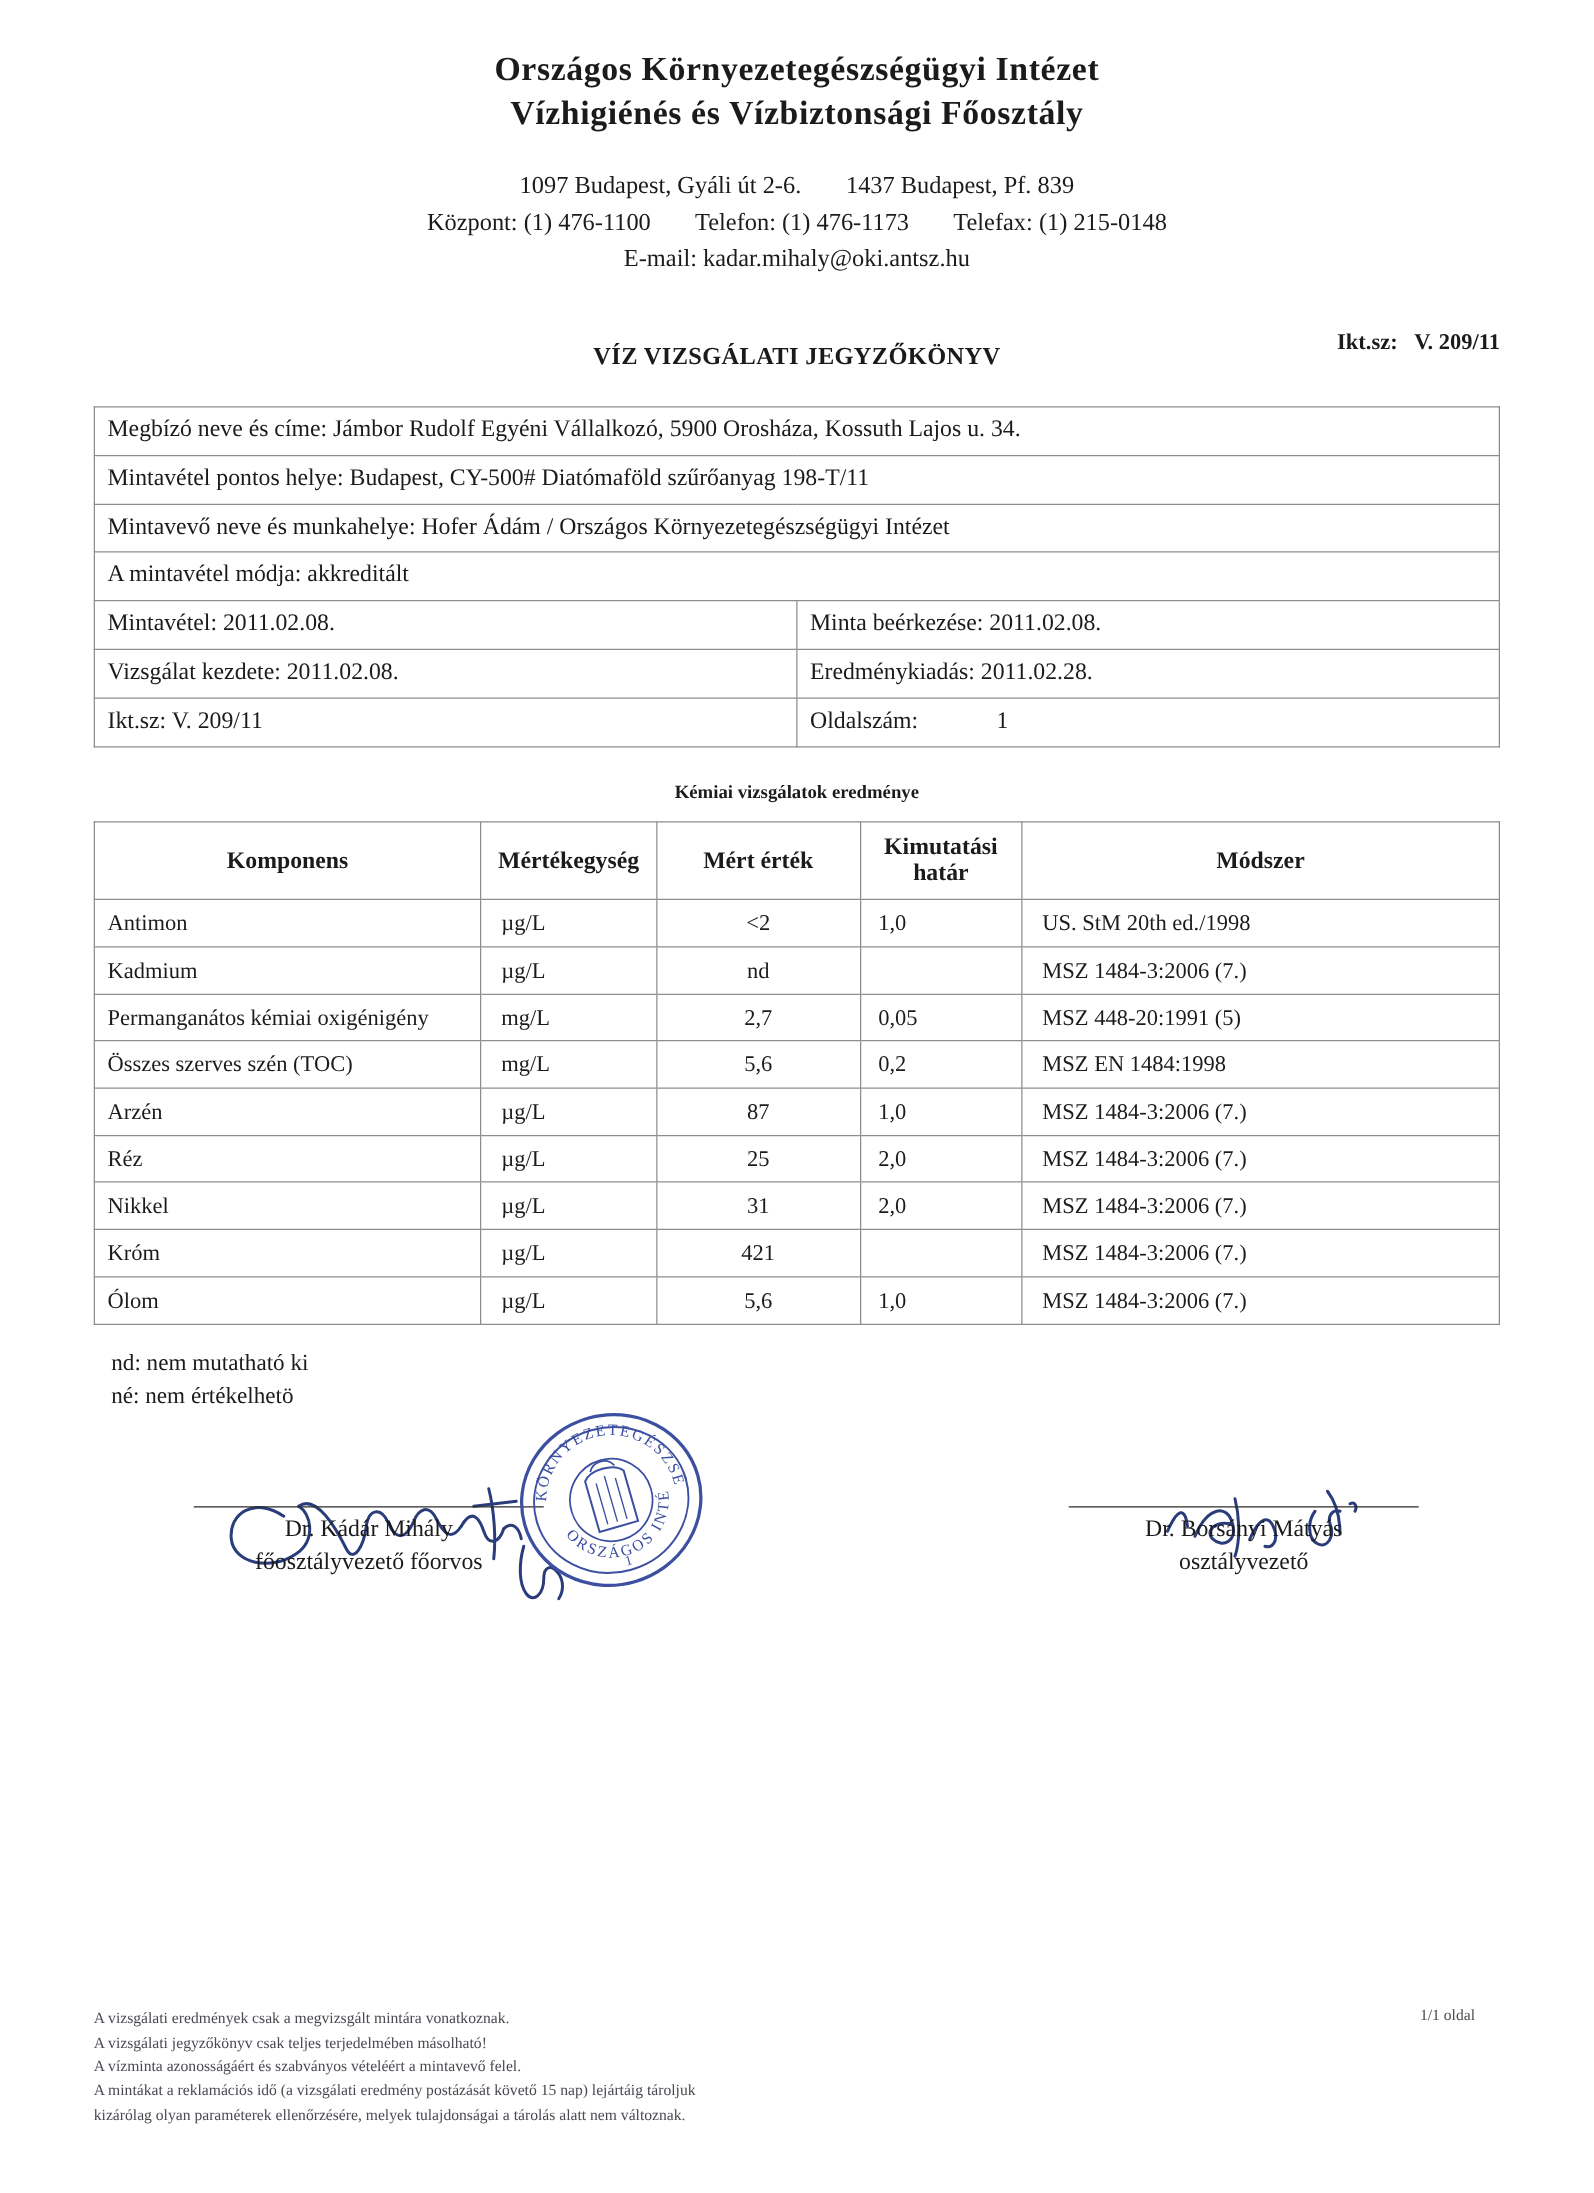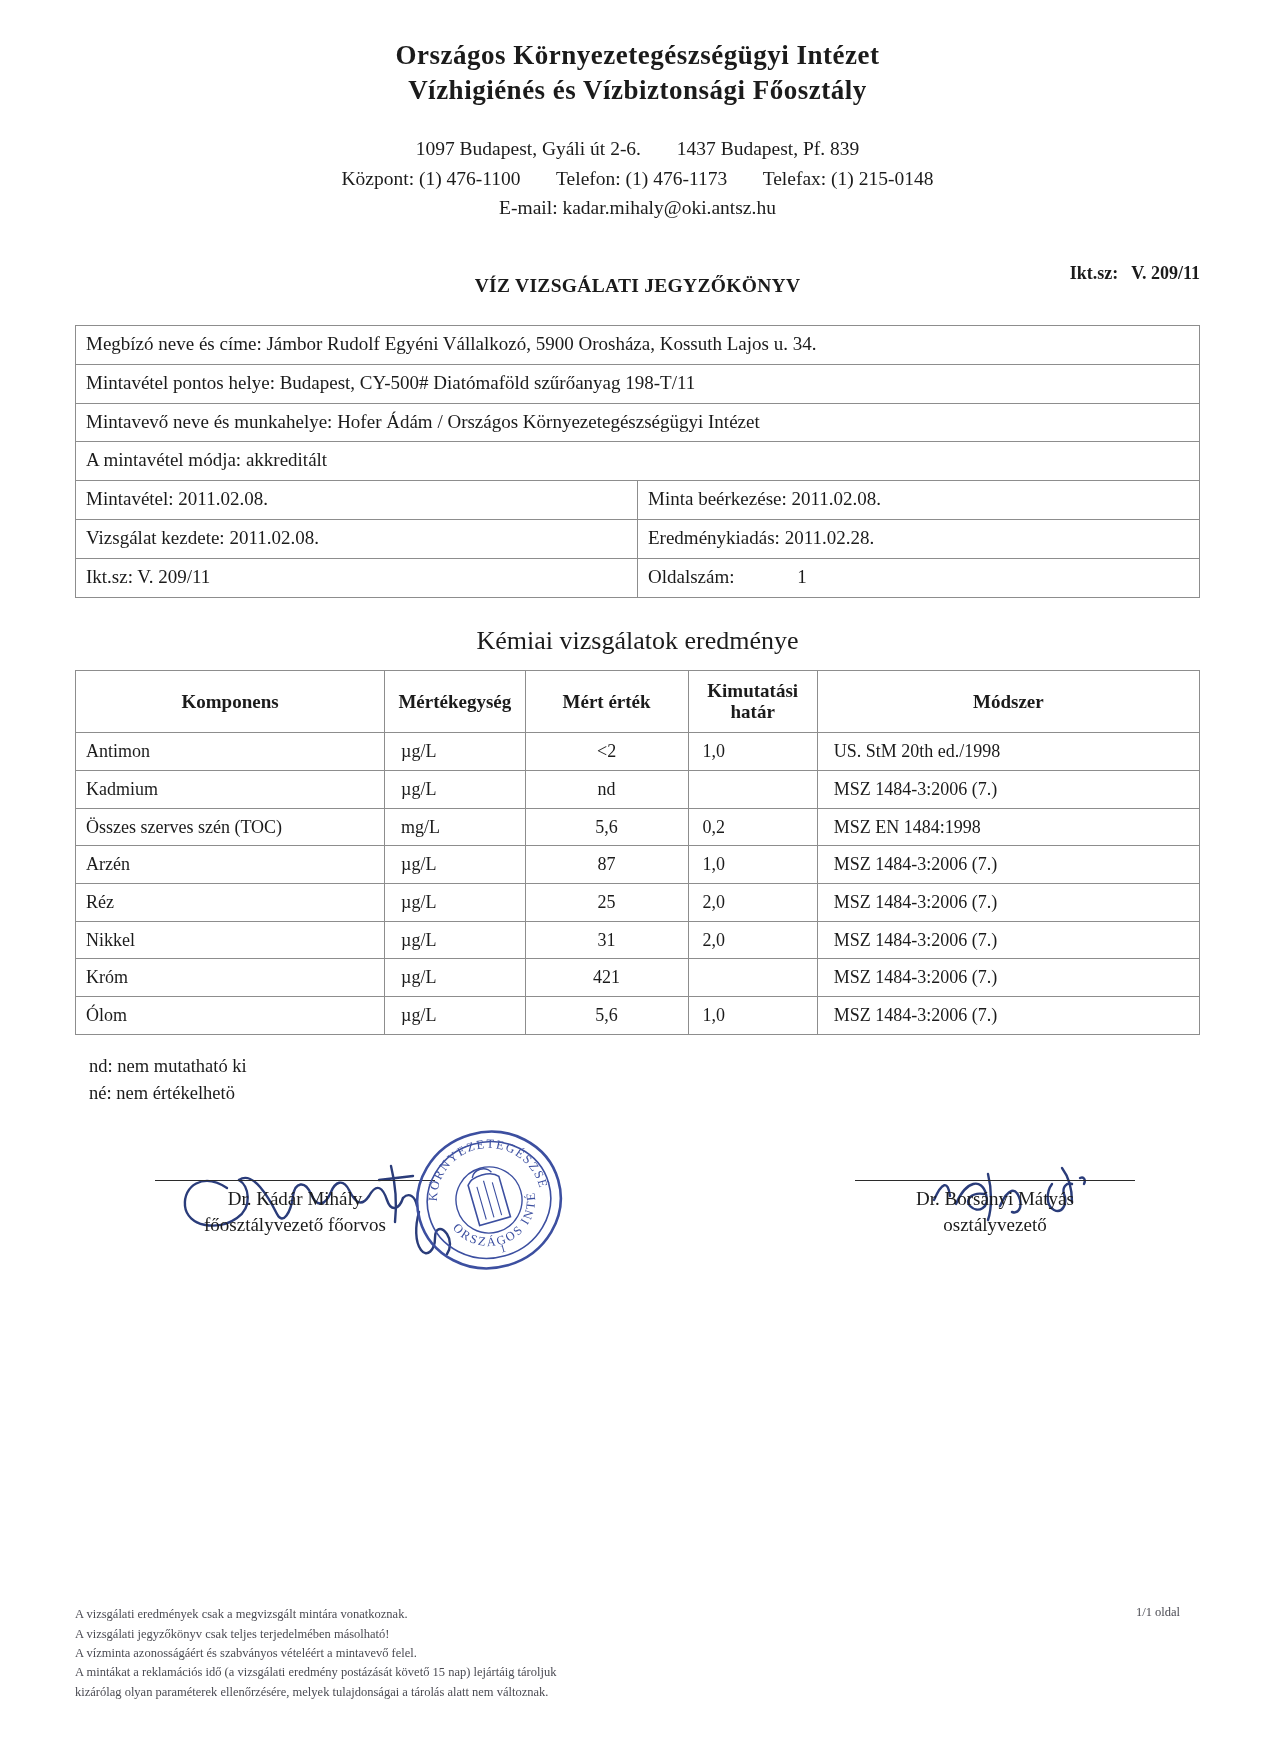--- a/index.html
+++ b/index.html
@@ -80,22 +80,22 @@
     padding: 7px 10px 8px 10px;
     line-height: 1.2;
     vertical-align: middle;
   }
   .infobox td.half { width: 50%; }
   .pgnum { display: inline-block; padding-left: 58px; }
 
   
   .res-caption {
     text-align: center;
-    font-weight: normal;
-    font-size: 26px;
+    font-weight: bold;
+    font-size: 15px;
     margin-top: 28px;
     margin-bottom: 14px;
   }
   table.results {
     width: 100%;
     border-collapse: collapse;
     font-size: 18px;
     border-radius: 17px;
   }
   table.results th, table.results td {
@@ -283,20 +283,27 @@
           <td class="val">&lt;2</td>
           <td class="lim">1,0</td>
           <td class="meth">US. StM 20th ed./1998</td>
         </tr>
         <tr>
           <td class="comp">Kadmium</td>
           <td class="unit">µg/L</td>
           <td class="val">nd</td>
           <td class="lim"></td>
           <td class="meth">MSZ 1484-3:2006 (7.)</td>
+        </tr>
+        <tr>
+          <td class="comp">Permanganátos kémiai oxigénigény</td>
+          <td class="unit">mg/L</td>
+          <td class="val">2,7</td>
+          <td class="lim">0,05</td>
+          <td class="meth">MSZ 448-20:1991 (5)</td>
         </tr>
         <tr>
           <td class="comp">Összes szerves szén (TOC)</td>
           <td class="unit">mg/L</td>
           <td class="val">5,6</td>
           <td class="lim">0,2</td>
           <td class="meth">MSZ EN 1484:1998</td>
         </tr>
         <tr>
           <td class="comp">Arzén</td>

